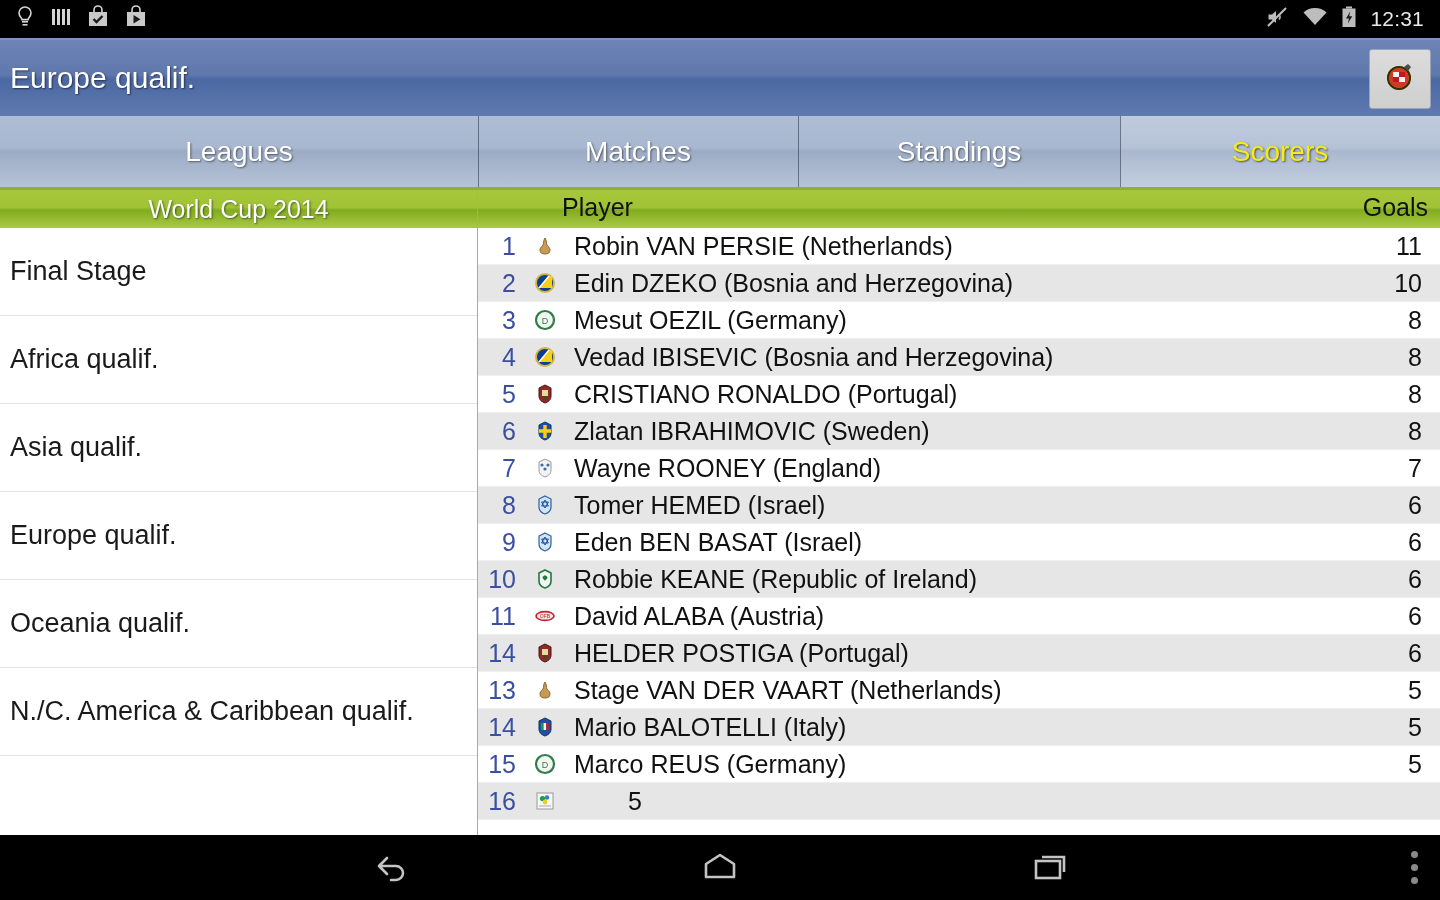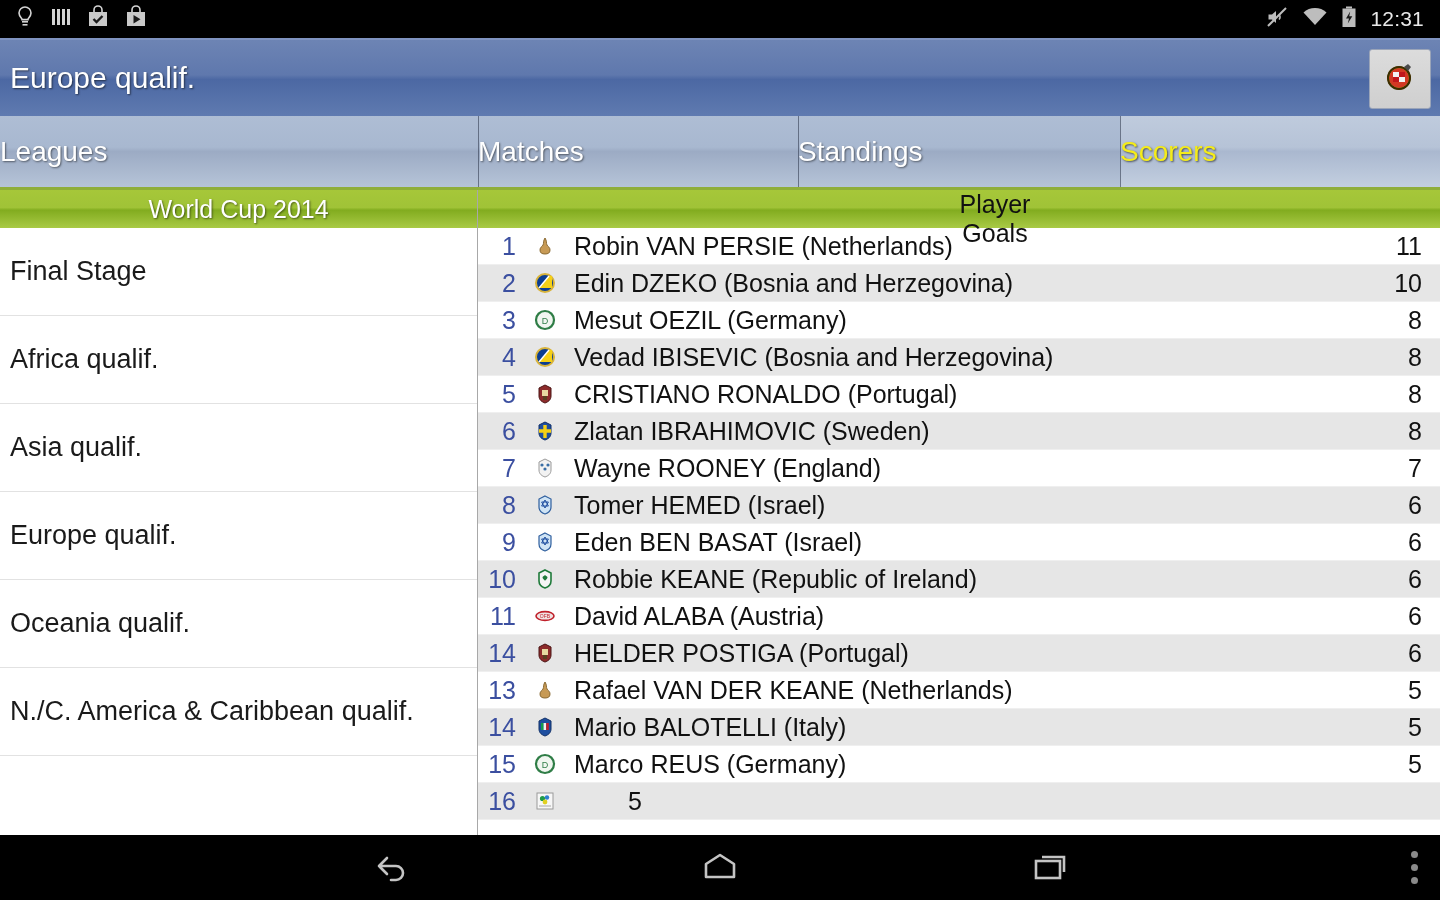--- a/index.html
+++ b/index.html
@@ -44,21 +44,21 @@
   }
 
   
   .tabbar {
     position:absolute; top:116px; left:0; width:1440px; height:74px;
     background:linear-gradient(to bottom,#aebdd4 0%,#a8b8d0 44%,#9cabc4 50%,#b6c4d8 100%);
     display:flex;
     border-bottom:3px solid #8fae3a;
   }
   .tab {
-    display:flex; align-items:center; 
+    display:flex; align-items:center; justify-content:center;
     position:relative;
   }
   .tab + .tab::before {
     content:""; position:absolute; left:0; top:0; bottom:0; width:1px;
     background:rgba(40,50,70,.55);
   }
   .tab-label {
     font-size:28px; color:#ffffff;
     text-shadow:1px 1px 2px rgba(0,0,0,.5);
   }
@@ -80,21 +80,21 @@
 
   
   .green-hdr {
     height:38px;
     background:linear-gradient(to bottom,#a6c739 0%,#a0c337 46%,#82ac1f 53%,#a9ca45 100%);
     display:flex; align-items:center; justify-content:center;
   }
   .green-hdr .hdr-text {
     font-size:25px; color:#fff; text-shadow:1px 1px 2px rgba(0,0,0,.5);
   }
-  .green-hdr.table-hdr { justify-content:space-between; padding:0 12px 4px 84px;flex-direction:column; }
+  .green-hdr.table-hdr { justify-content:space-between; padding:0 12px 4px 84px; }
   .green-hdr.table-hdr .hdr-text { color:#111; text-shadow:none; font-size:25px; }
 
   
   .league-item {
     height:88px; display:flex; align-items:center;
     padding-left:10px; border-bottom:1px solid #e2e2e2;
     background:#fff;
   }
   .league-label { font-size:27px; color:#1a1a1a; }
 
@@ -397,21 +397,21 @@
             <span class="s-name">HELDER POSTIGA (Portugal)</span>
             <span class="s-goals">6</span>
           </div>
           <div class="srow">
             <span class="s-rank">13</span>
             <span class="s-flag">
               <svg width="22" height="22" viewBox="0 0 22 22">
                 <path d="M11 3c2 3 1 5 2 7 1 2 3 2 3 5 0 3-2 4-5 4s-5-1-5-4c0-3 2-3 3-5 1-2 0-4 2-7z" fill="#c79a55" stroke="#8a6a33" stroke-width="1"></path>
               </svg>
             </span>
-            <span class="s-name">Rafael VAN DER KEANE (Netherlands)</span>
+            <span class="s-name">Stage VAN DER VAART (Netherlands)</span>
             <span class="s-goals">5</span>
           </div>
           <div class="srow alt">
             <span class="s-rank">14</span>
             <span class="s-flag">
               <svg width="22" height="22" viewBox="0 0 22 22">
                 <path d="M11 2l6 3v8c0 4-3 6-6 7-3-1-6-3-6-7V5z" fill="#1f4fa0" stroke="#123066" stroke-width="1"></path>
                 <rect x="7" y="7" width="2.6" height="7" fill="#169b4a"></rect>
                 <rect x="9.6" y="7" width="2.6" height="7" fill="#f2f2f2"></rect>
                 <rect x="12.2" y="7" width="2.6" height="7" fill="#c0202a"></rect>

